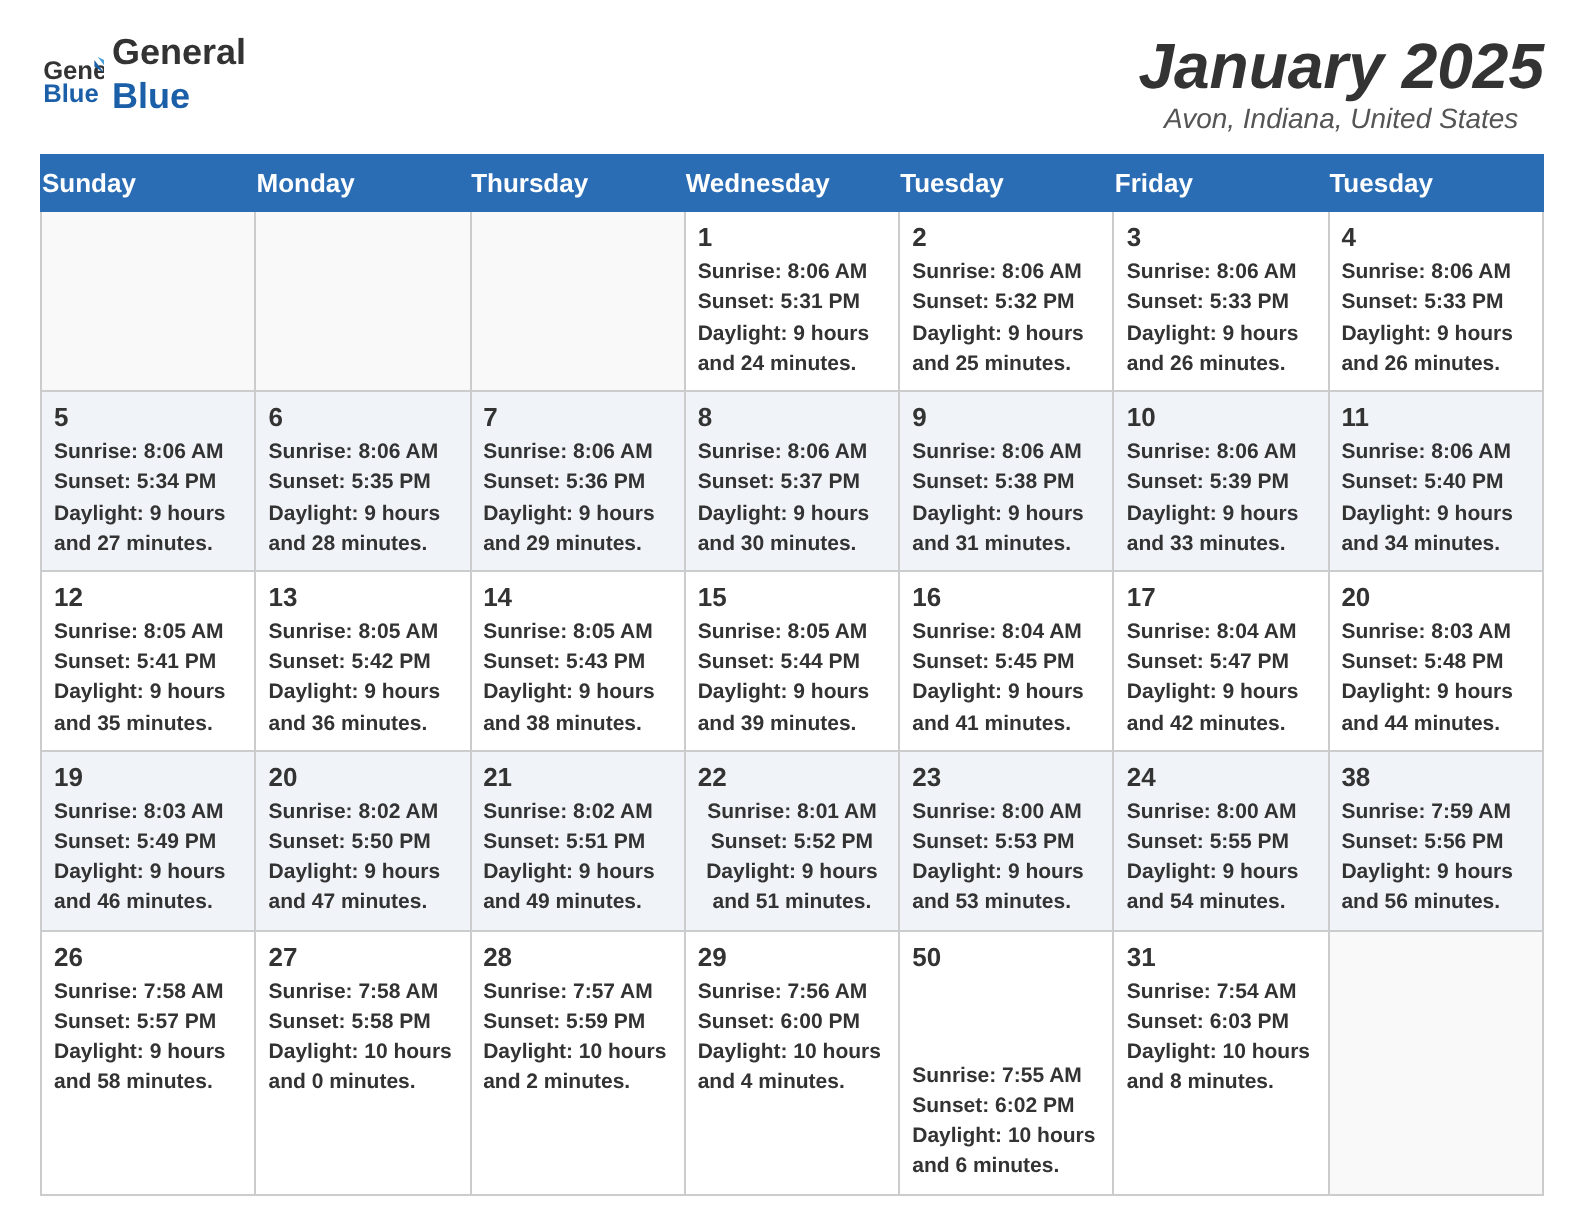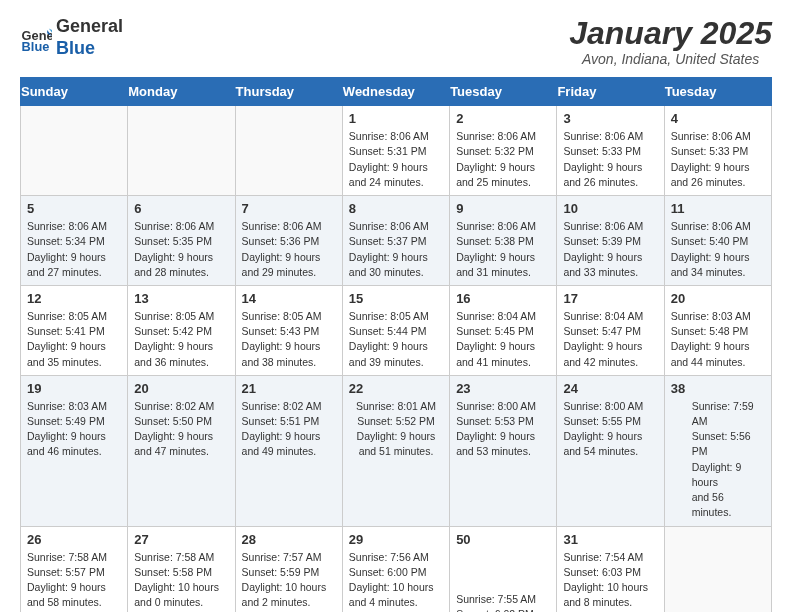--- a/index.html
+++ b/index.html
@@ -82,20 +82,21 @@
     }
     .day-number {
       font-size: 13px;
       font-weight: bold;
       margin-bottom: 3px;
     }
     .day-detail {
       font-size: 10.5px;
       color: #333;
       line-height: 1.45;
+      font-weight: bold;
     }
     .row-alt td {
       background: #f0f4f8;
     }
   </style>
 </head>
 <body>
 
 <div class="page">
   <div class="header">
@@ -305,21 +306,21 @@
           </td>
           <td>
             <div class="day-number">24</div>
             <div class="day-detail" style="white-space: pre-line;">Sunrise: 8:00 AM
 Sunset: 5:55 PM
 Daylight: 9 hours
 and 54 minutes.</div>
           </td>
           <td>
             <div class="day-number">38</div>
-            <div class="day-detail" style="white-space: pre-line; margin-left: 21px;">Sunrise: 7:59 AM
+            <div class="day-detail" style="white-space: pre-line;">Sunrise: 7:59 AM
 Sunset: 5:56 PM
 Daylight: 9 hours
 and 56 minutes.</div>
           </td>
         </tr>
         <tr>
           <td>
             <div class="day-number">26</div>
             <div class="day-detail" style="white-space: pre-line;">Sunrise: 7:58 AM
 Sunset: 5:57 PM

